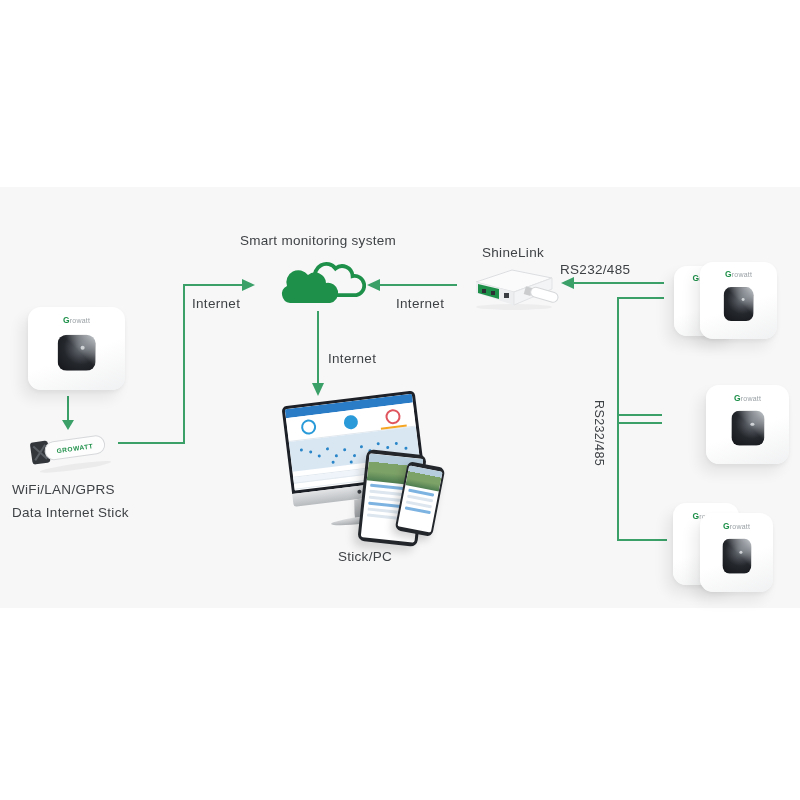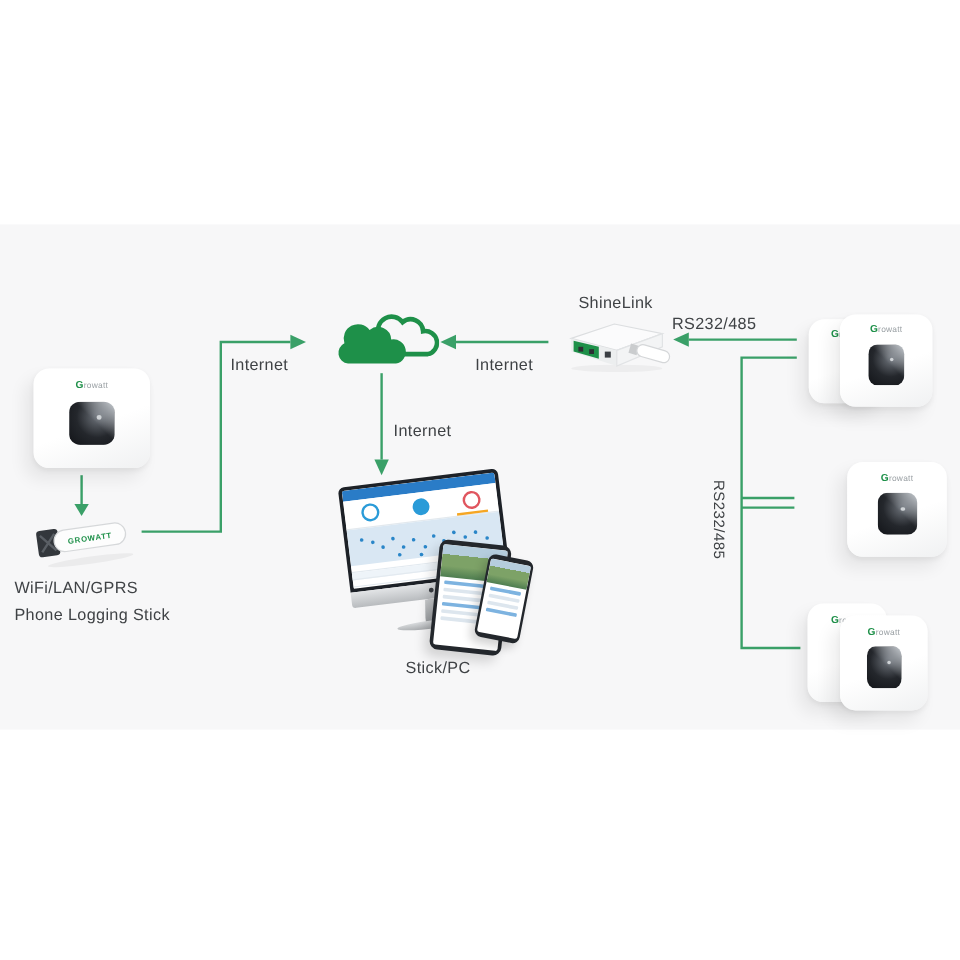--- a/index.html
+++ b/index.html
@@ -95,28 +95,29 @@
     <path d="M618 423 H662"></path>
     <path d="M68 396 V420"></path>
     <polygon points="62,420 74,420 68,430"></polygon>
   </svg>
 
   <svg class="cloud" width="92" height="56" viewBox="0 0 92 56">
     <path class="cloud-outline" transform="translate(33,2) scale(0.95)" d="M12 38 A9 9 0 0 1 9 21 A12 12 0 0 1 30 10 A11 11 0 0 1 48 18 A10 10 0 0 1 52 38 Z"></path>
     <path class="cloud-fill" transform="translate(4,8)" d="M12 38 A9 9 0 0 1 9 21 A12 12 0 0 1 30 10 A11 11 0 0 1 48 18 A10 10 0 0 1 52 38 Z"></path>
   </svg>
 
+  <div class="label center" style="left:205px;top:233px;width:226px;">Smart monitoring system</div>
   <div class="label center" style="left:455px;top:245px;width:116px;">ShineLink</div>
   <div class="label" style="left:560px;top:262px;">RS232/485</div>
   <div class="v-label" style="left:592px;top:400px;">RS232/485</div>
   <div class="label" style="left:192px;top:296px;">Internet</div>
   <div class="label" style="left:396px;top:296px;">Internet</div>
   <div class="label" style="left:328px;top:351px;">Internet</div>
   <div class="label" style="left:12px;top:482px;">WiFi/LAN/GPRS</div>
-  <div class="label" style="left:12px;top:505px;">Phone Logging Stick</div>
+  <div class="label" style="left:12px;top:505px;">Data Internet Stick</div>
   <div class="label center" style="left:300px;top:549px;width:130px;">Stick/PC</div>
 
   <div class="inverter" style="left:28px;top:307px;width:97px;height:83px;">
     <div class="inv-logo"><span class="g">G</span><span>rowatt</span></div>
     <div class="inv-display"></div>
   </div>
 
   <svg class="stick" width="90" height="44" viewBox="0 0 90 44">
     <ellipse cx="45" cy="40" rx="36" ry="3" fill="#ebebec"></ellipse>
     <rect x="3" y="10" width="18" height="22" rx="3" fill="#33373c"></rect>

